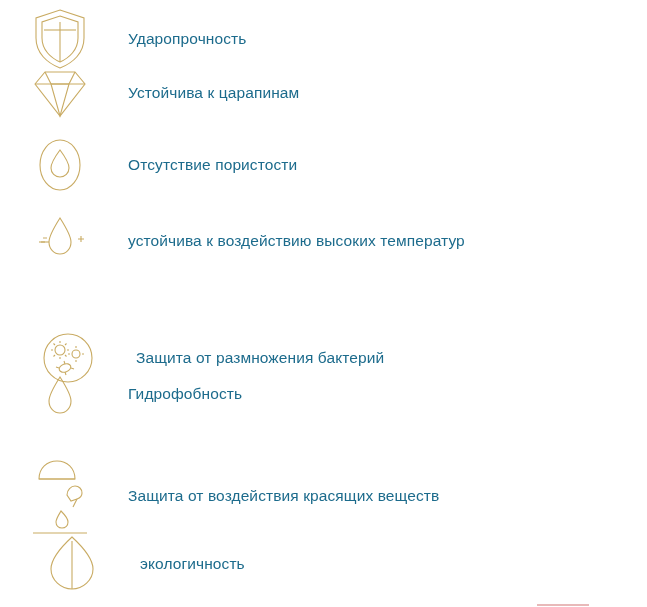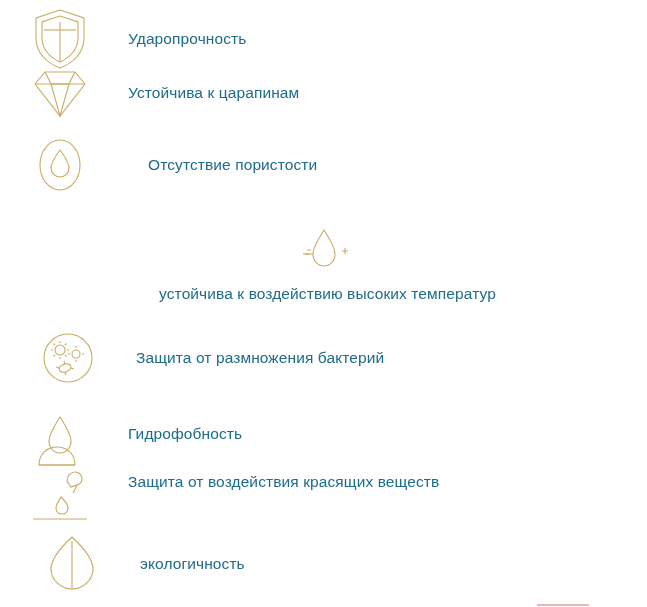--- a/index.html
+++ b/index.html
@@ -77,32 +77,32 @@
       <svg class="icon-svg" width="62" height="58" viewBox="0 0 62 58" fill="none" stroke="#c9ab63" stroke-width="1.1">
         <path d="M6 20 L16 8 H46 L56 20 L31 52 Z"></path>
         <path d="M6 20 H56"></path>
         <path d="M16 8 L22 20 L31 52 L40 20 L46 8"></path>
         <path d="M22 20 L40 20"></path>
       </svg>
     </div>
     <div class="label-cell">Устойчива к царапинам</div>
   </div>
 
-  <div class="feature-row" style="top:136px;gap:20px;">
+  <div class="feature-row" style="top:136px;">
     <div class="icon-cell">
       <svg class="icon-svg" width="52" height="58" viewBox="0 0 52 58" fill="none" stroke="#c9ab63" stroke-width="1.1">
         <ellipse cx="26" cy="29" rx="20" ry="25"></ellipse>
         <path d="M26 14 C20 22 17 27 17 32 C17 37 21 41 26 41 C31 41 35 37 35 32 C35 27 32 22 26 14 Z"></path>
         <path d="M26 4 L26 0" stroke-opacity="0"></path>
       </svg>
     </div>
     <div class="label-cell">Отсутствие пористости</div>
   </div>
 
-  <div class="feature-row" style="top:222px;flex-direction:column;">
+  <div class="feature-row" style="top:210px;">
     <div class="icon-cell">
       <svg class="icon-svg" width="62" height="62" viewBox="0 0 62 62" fill="none" stroke="#c9ab63" stroke-width="1.1">
         <path d="M31 8 C24 19 20 26 20 32 C20 39 25 44 31 44 C37 44 42 39 42 32 C42 26 38 19 31 8 Z"></path>
         <path d="M12 32 L20 32"></path>
         <path d="M14 28 L18 28" stroke-opacity="0.9"></path>
         <path d="M8 26 L8 38" stroke-opacity="0"></path>
         <path d="M49 29 L55 29 M52 26 L52 32"></path>
         <path d="M10 32 L16 32"></path>
       </svg>
     </div>
@@ -117,30 +117,30 @@
         <path d="M20 13 V11 M20 27 V29 M13 20 H11 M27 20 H29 M15 15 L13.5 13.5 M25 25 L26.5 26.5 M25 15 L26.5 13.5 M15 25 L13.5 26.5"></path>
         <circle cx="36" cy="24" r="4"></circle>
         <path d="M36 18 V16 M36 30 V32 M42 24 H44 M30 24 H28"></path>
         <ellipse cx="25" cy="38" rx="6" ry="4" transform="rotate(-20 25 38)"></ellipse>
         <path d="M19 38 L16 37 M31 38 L34 39 M25 34 L24 31 M25 42 L26 45"></path>
       </svg>
     </div>
     <div class="label-cell">Защита от размножения бактерий</div>
   </div>
 
-  <div class="feature-row" style="top:412px;align-items:center;">
+  <div class="feature-row" style="top:372px;align-items:center;">
     <div class="icon-cell">
       <svg class="icon-svg" width="40" height="44" viewBox="0 0 40 44" fill="none" stroke="#c9ab63" stroke-width="1.1">
         <path d="M20 5 C13 16 9 23 9 29 C9 36 14 41 20 41 C26 41 31 36 31 29 C31 23 27 16 20 5 Z"></path>
       </svg>
     </div>
     <div class="label-cell">Гидрофобность</div>
   </div>
 
-  <div class="feature-row" style="top:441px;justify-content:space-between;">
+  <div class="feature-row" style="top:455px;justify-content:space-between;">
     <div class="icon-cell">
       <svg class="icon-svg" width="66" height="82" viewBox="0 0 66 82" fill="none" stroke="#c9ab63" stroke-width="1.1">
         <path d="M12 24 C12 13 20 6 30 6 C40 6 48 13 48 24 Z"></path>
         <path d="M12 24 H48"></path>
         <path d="M40 40 C40 35 44 31 48 31 C52 31 55 34 55 38 C55 41 53 43 50 44 L44 46 Z"></path>
         <path d="M50 44 L46 52"></path>
         <path d="M36 58 C33 63 31 66 31 69 C31 72.5 33.5 75 37 75 C40.5 75 43 72.5 43 69 C43 66 41 63 36 58 Z" transform="translate(-2,-2)"></path>
         <path d="M6 78 H60"></path>
       </svg>
     </div>

